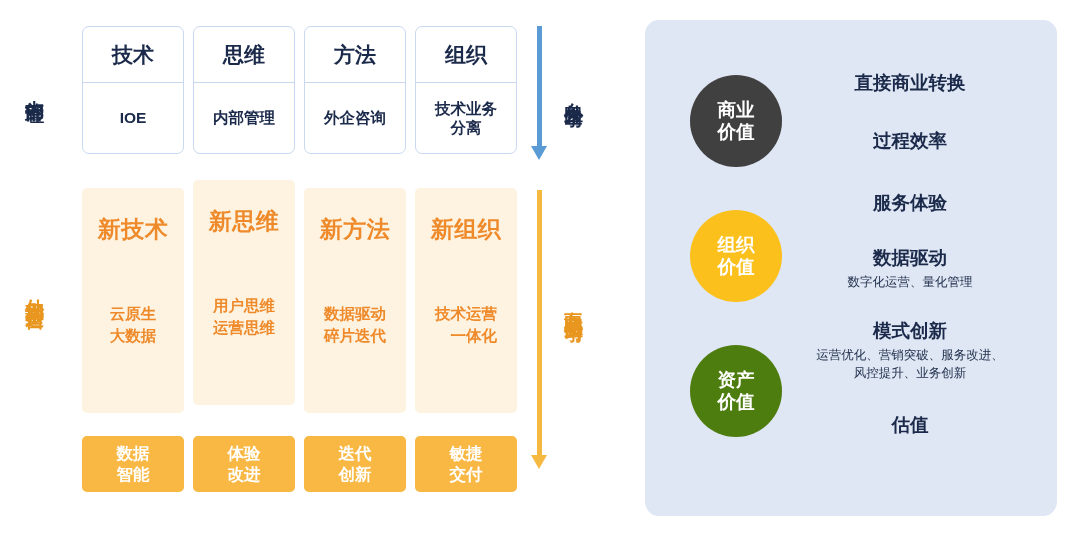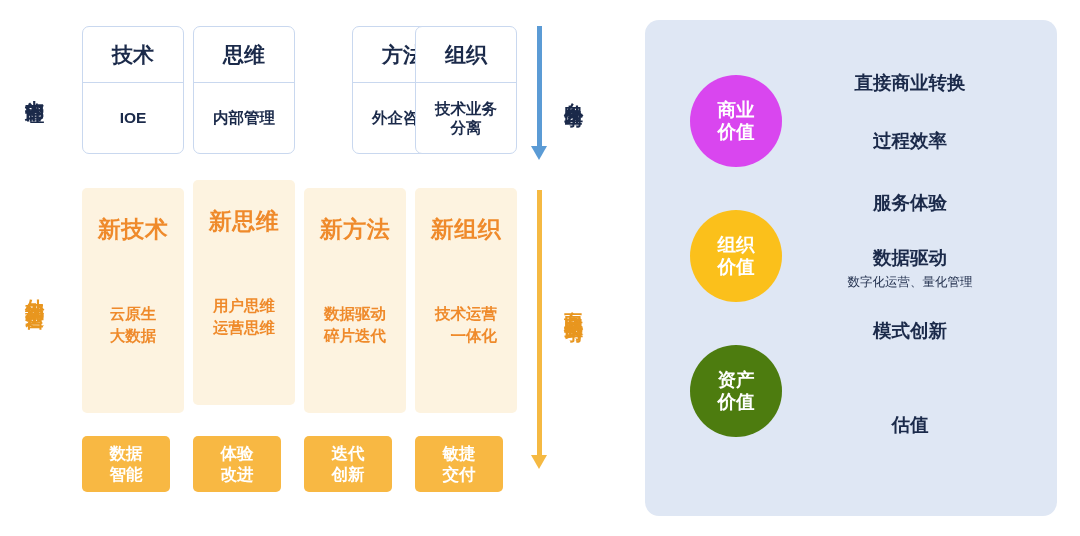--- a/index.html
+++ b/index.html
@@ -79,21 +79,21 @@
   }
   .mid-card .mb {
     margin-top: 58px;
     font-size: 15.5px; font-weight: bold; color: #ef8a2b;
     text-align: right; line-height: 1.45;
   }
 
   
   .bot-card {
     position: absolute;
-    width: 88px; height: 56px;
+    width: 102px; height: 56px;
     background: #f8b843;
     border-radius: 5px;
     display: flex; align-items: center; justify-content: center;
     color: #fff; font-weight: bold; font-size: 16.5px;
     text-align: left; line-height: 1.3;
   }
 
   
   #right-panel {
     position: absolute;
@@ -102,21 +102,21 @@
     background: #dfe7f4;
     border-radius: 14px;
   }
   .bubble {
     position: absolute;
     border-radius: 50%;
     display: flex; align-items: center; justify-content: center;
     color: #fff; font-weight: bold; font-size: 18.5px;
     text-align: center; line-height: 1.2;
   }
-  #bubble-business { left: 690px; top: 75px;  width: 92px; height: 92px; background: #d946ef; }
+  #bubble-business { left: 690px; top: 75px;  width: 92px; height: 92px; background: #404040; }
   #bubble-org      { left: 690px; top: 210px; width: 92px; height: 92px; background: #fbc01b; }
   #bubble-asset    { left: 690px; top: 345px; width: 92px; height: 92px; background: #4d7c0f; }
 
   .ritem { position: absolute; text-align: center; }
   .ritem .main {
     font-size: 18.5px; font-weight: bold; color: #1b2a4a;
     white-space: nowrap;
   }
   .ritem .sub {
     font-size: 12.5px; color: #24324f; line-height: 1.4;
@@ -143,21 +143,21 @@
   <div class="vlabel" id="learn-internet">向互联网公司学习</div>
 
   <div class="top-card" style="left:82px; top:26px;">
     <div class="t">技术</div>
     <div class="b">IOE</div>
   </div>
   <div class="top-card" style="left:193px; top:26px;">
     <div class="t">思维</div>
     <div class="b">内部管理</div>
   </div>
-  <div class="top-card" style="left:304px; top:26px;margin-left:48px;">
+  <div class="top-card" style="left:304px; top:26px;">
     <div class="t">方法</div>
     <div class="b">外企咨询</div>
   </div>
   <div class="top-card" style="left:415px; top:26px;">
     <div class="t">组织</div>
     <div class="b">技术业务<br>分离</div>
   </div>
 
   <div class="mid-card" style="left:82px; top:188px;">
     <div class="mt">新技术</div>
@@ -195,18 +195,19 @@
   </div>
   <div class="ritem" style="left:795px; top:190px; width:230px;">
     <div class="main">服务体验</div>
   </div>
   <div class="ritem" style="left:795px; top:245px; width:230px;">
     <div class="main">数据驱动</div>
     <div class="sub">数字化运营、量化管理</div>
   </div>
   <div class="ritem" style="left:795px; top:318px; width:230px;">
     <div class="main">模式创新</div>
+    <div class="sub">运营优化、营销突破、服务改进、<br>风控提升、业务创新</div>
   </div>
   <div class="ritem" style="left:795px; top:412px; width:230px;">
     <div class="main">估值</div>
   </div>
 
 </div>
 
 </body></html>

